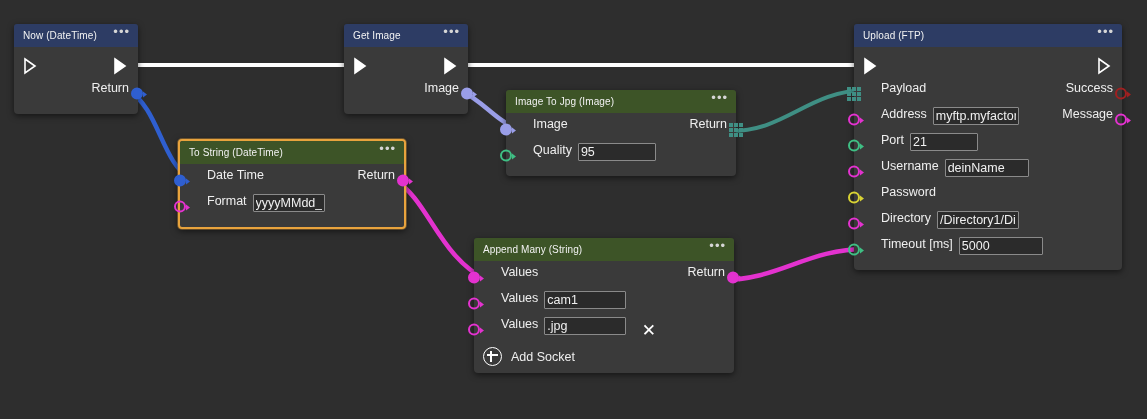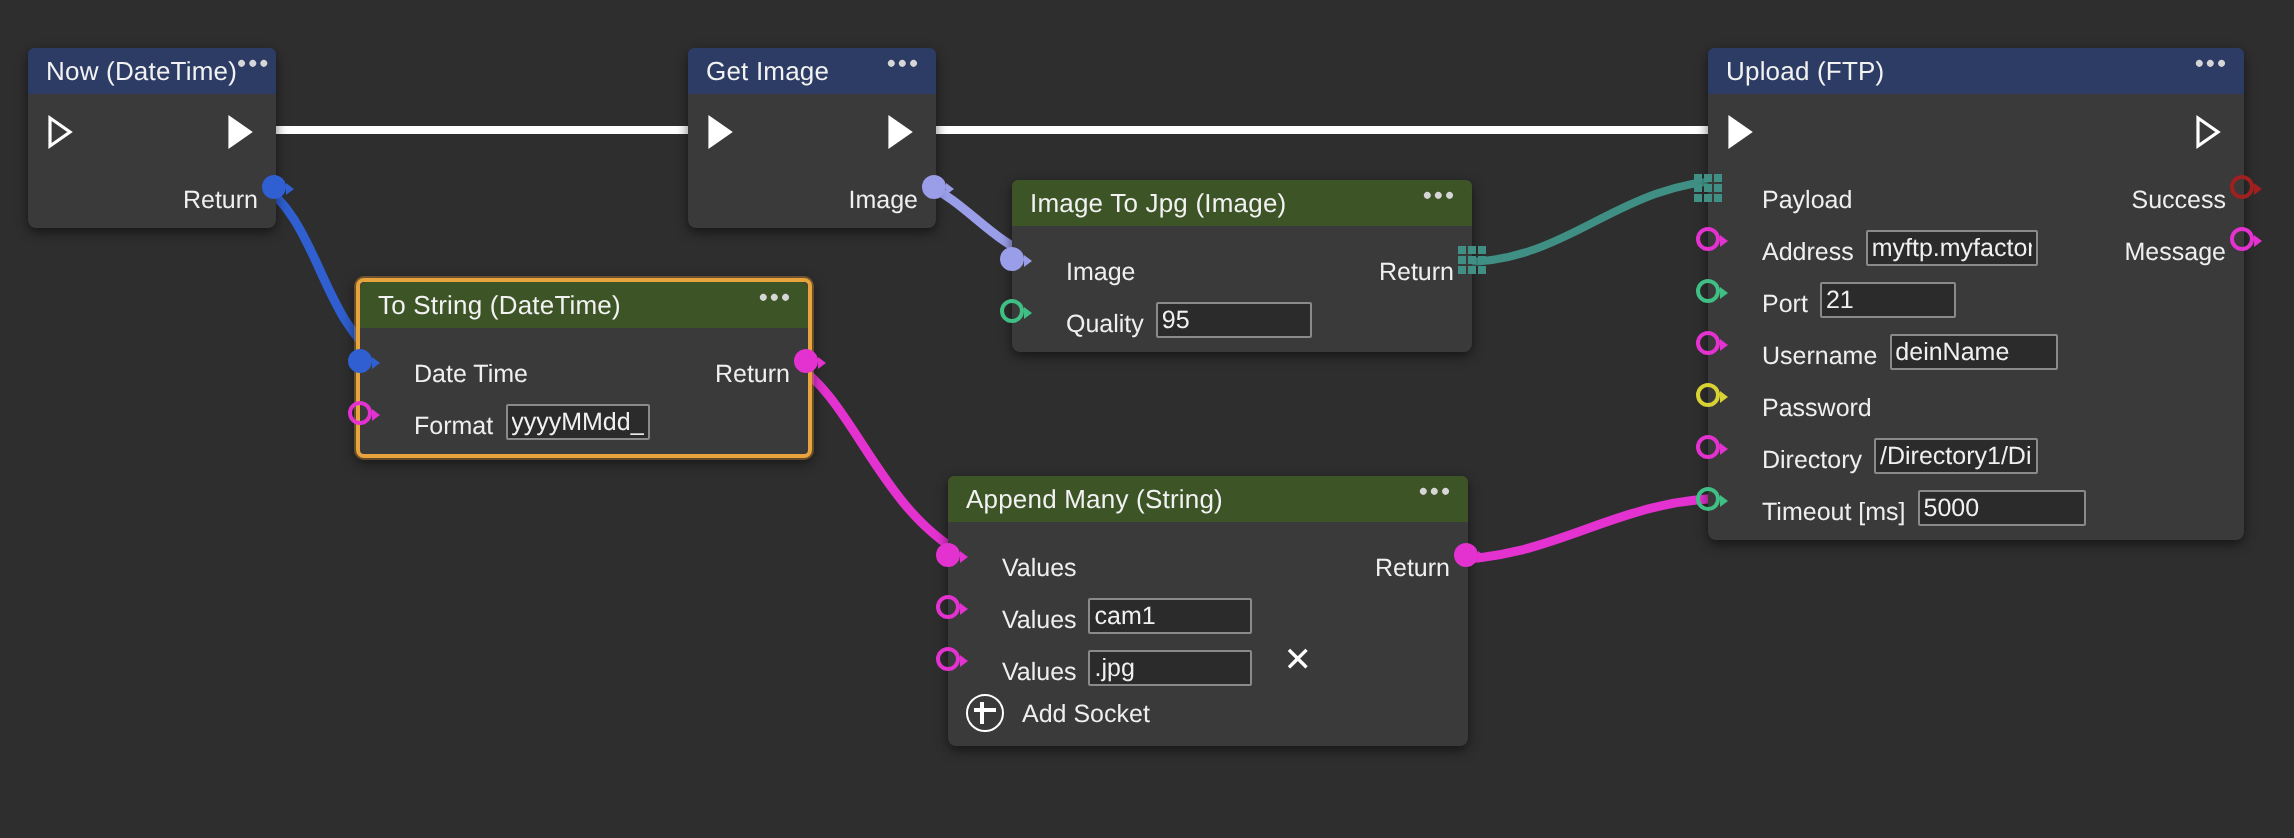--- a/index.html
+++ b/index.html
@@ -42,40 +42,40 @@
     display: flex;
     align-items: center;
     justify-content: space-between;
     padding: 0 8px 0 9px;
     box-sizing: border-box;
   }
   .node-header.blue { background: #2d3c64; }
   .node-header.green { background: #3d5427; }
   .node-title {
     color: #f2f2f2;
-    font-size: 13px;
+    font-size: 10px;
     letter-spacing: 0.1px;
     white-space: nowrap;
   }
   .node-menu {
     color: #d6d6d6;
     font-size: 13px;
     line-height: 6px;
     letter-spacing: 1px;
     padding-bottom: 7px;
     cursor: pointer;
   }
   .node-body {
     padding: 4px 0 7px 0;
   }
   .row {
     position: relative;
     height: 26px;
     display: flex;
-    align-items: flex-end;
+    align-items: flex-start;
     padding: 0 9px;
     box-sizing: border-box;
   }
   .row.exec-row { height: 30px; }
   .label {
     color: #efefef;
     font-size: 12.5px;
     white-space: nowrap;
   }
   .label.right {

